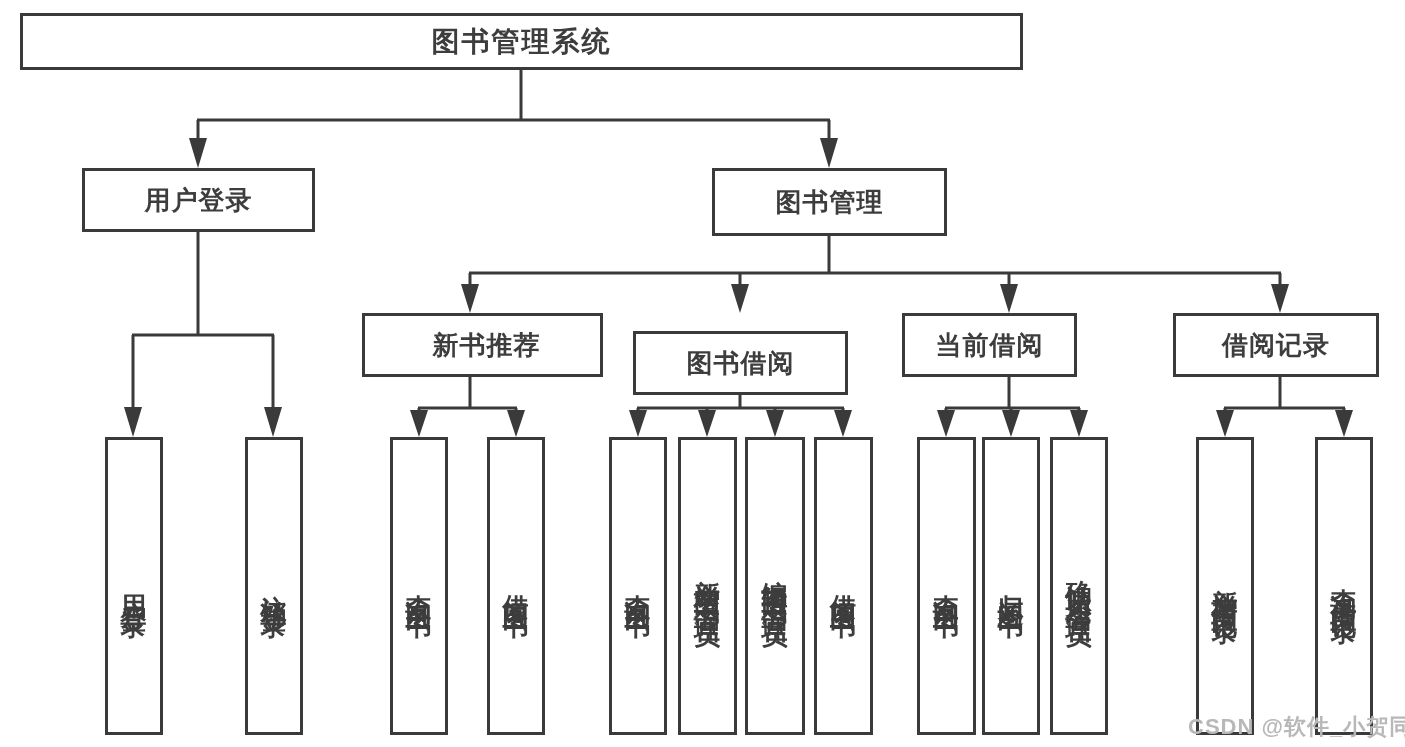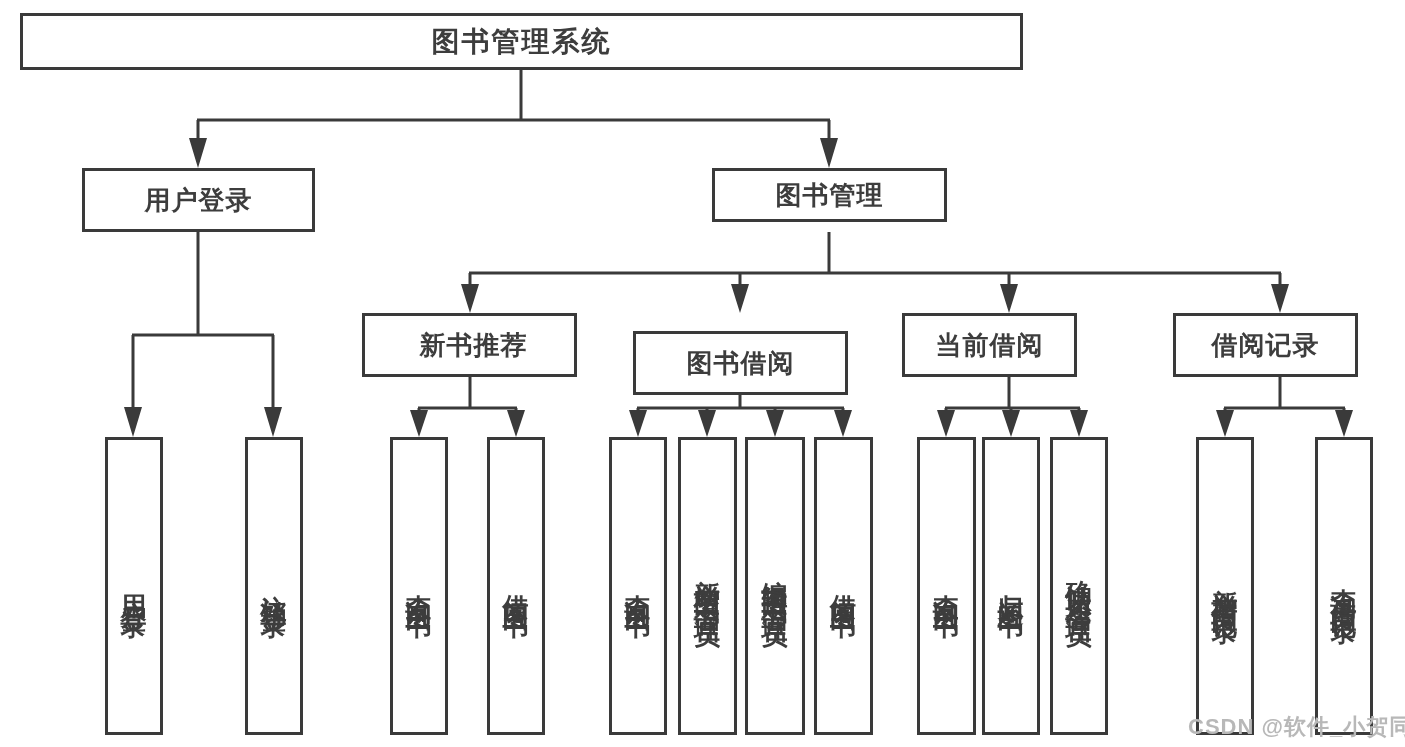--- a/index.html
+++ b/index.html
@@ -35,26 +35,26 @@
     writing-mode: vertical-rl;
     text-orientation: mixed;
     font-size: 26px;
     letter-spacing: 6px;
     line-height: 1;
   }
   
   #n-root { left: 20px; top: 13px; width: 1003px; height: 57px; }
   
   #n-b0 { left: 82px;  top: 168px; width: 233px; height: 64px; }
-  #n-b1 { left: 712px; top: 168px; width: 235px; height: 54px; align-items: center; }
+  #n-b1 { left: 712px; top: 168px; width: 235px; height: 68px; align-items: center; }
   
-  #n-c0 { left: 362px;  top: 313px; width: 215px; height: 64px; padding-left: 8px; }
+  #n-c0 { left: 362px;  top: 313px; width: 241px; height: 64px; padding-left: 8px; }
   #n-c1 { left: 633px;  top: 331px; width: 215px; height: 64px; }
   #n-c2 { left: 902px;  top: 313px; width: 175px; height: 64px; }
-  #n-c3 { left: 1173px; top: 313px; width: 185px; height: 64px; align-items: center; }
+  #n-c3 { left: 1173px; top: 313px; width: 206px; height: 64px; align-items: center; }
   
   .leaf { top: 437px; height: 298px; width: 58px; }
   #n-l0  { left: 105px; }
   #n-l1  { left: 245px; }
   #n-l2  { left: 390px; }
   #n-l3  { left: 487px; }
   #n-l4  { left: 609px; }
   #n-l5  { left: 678px; width: 59px; }
   #n-l6  { left: 745px; width: 60px; }
   #n-l7  { left: 814px; width: 59px; }

